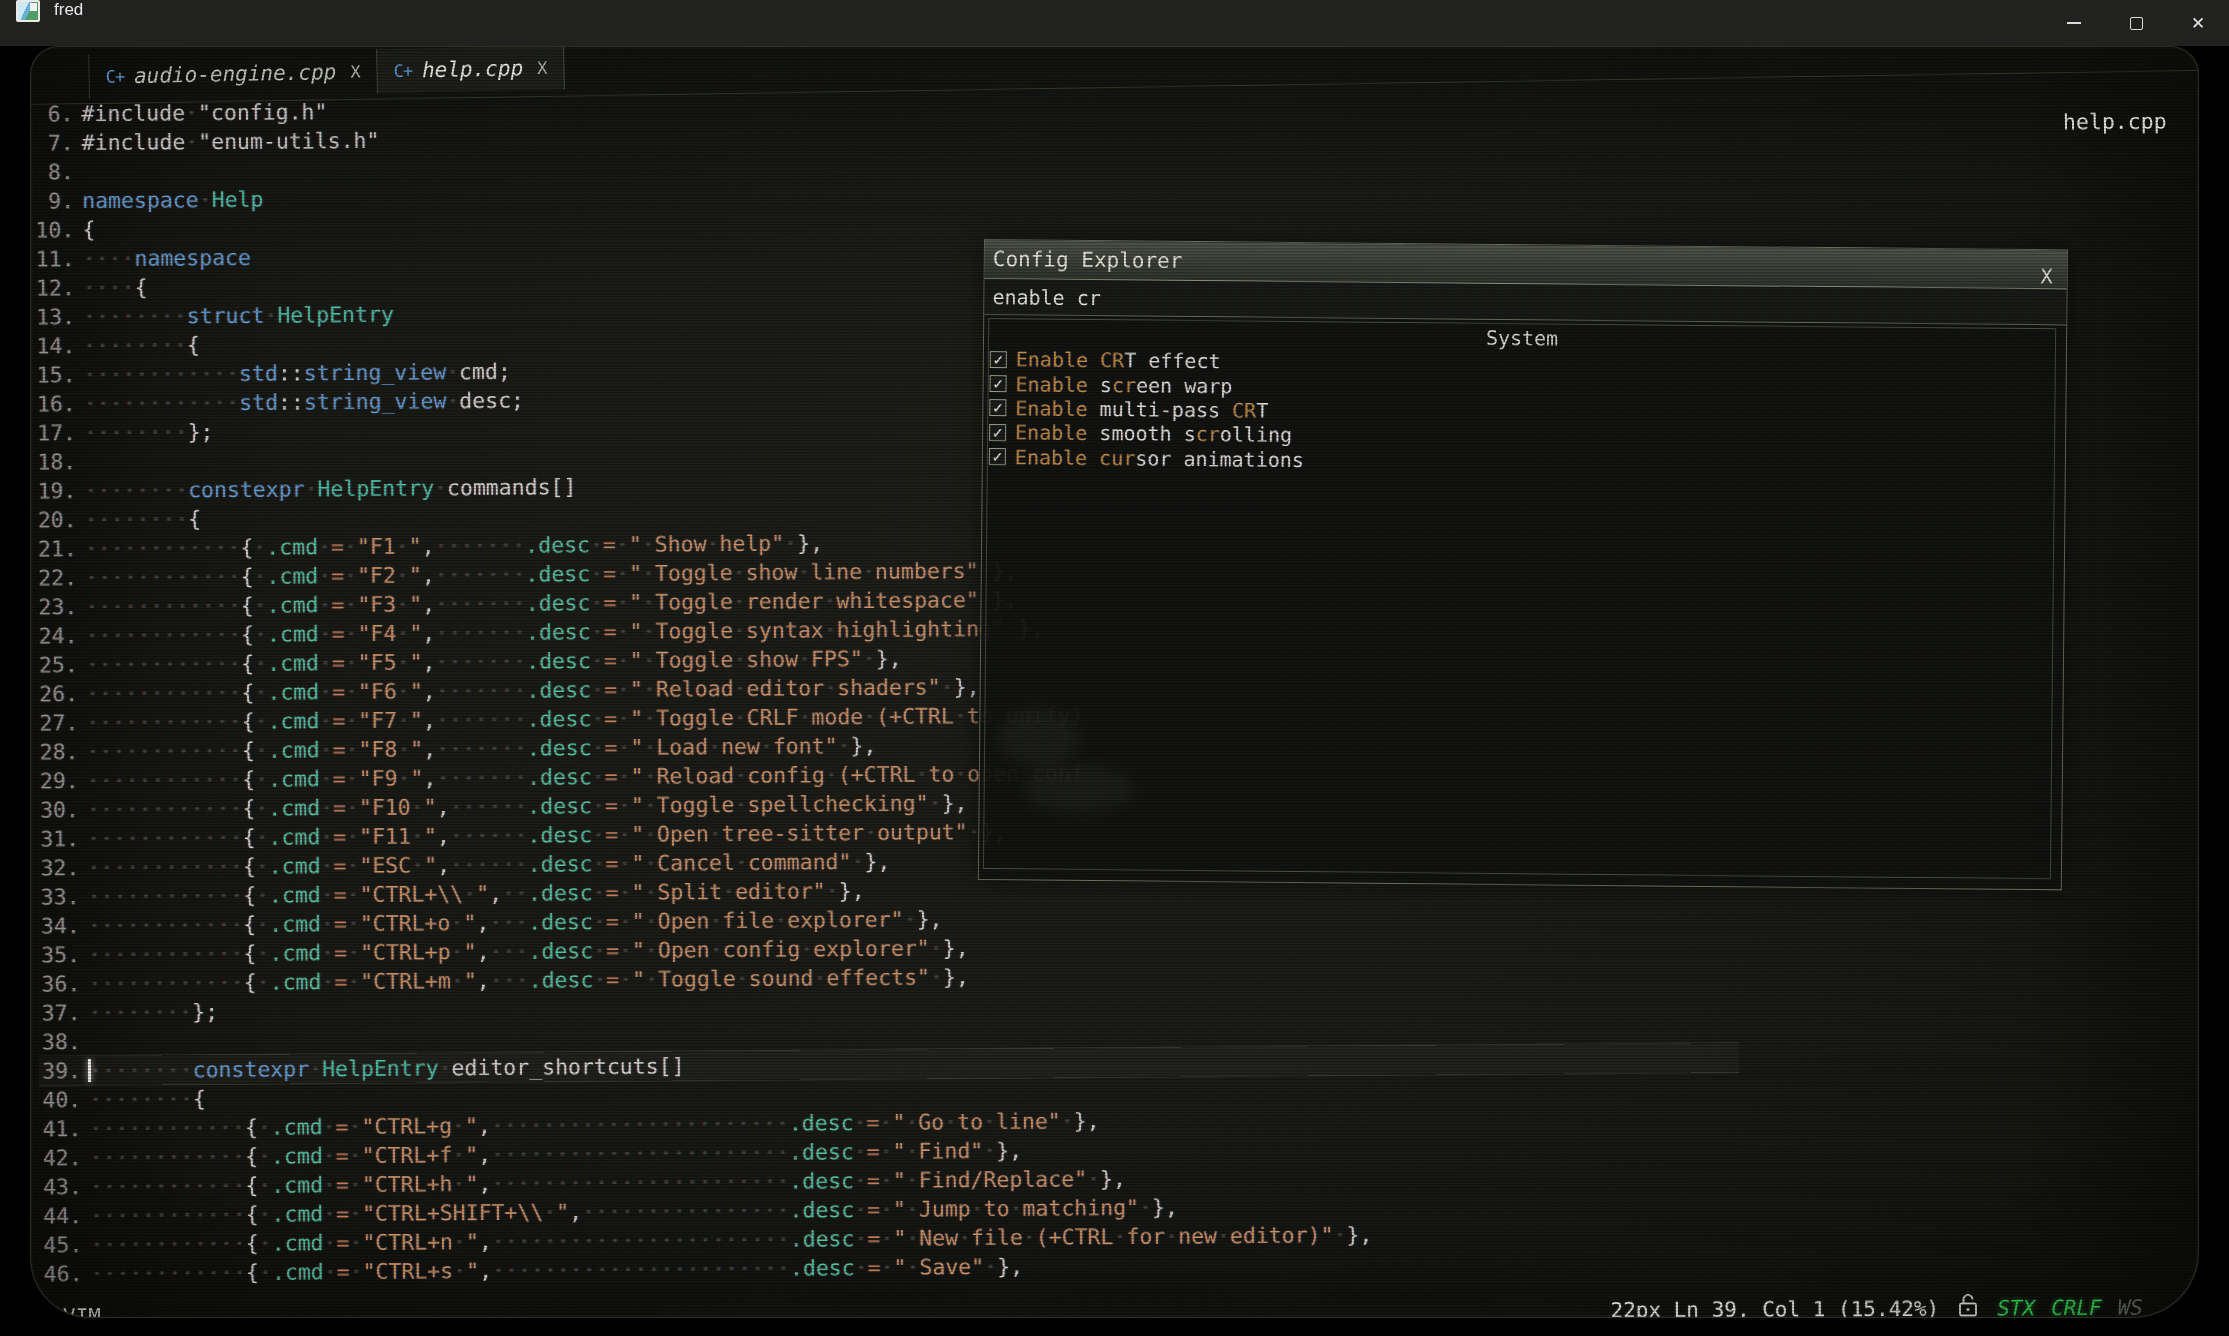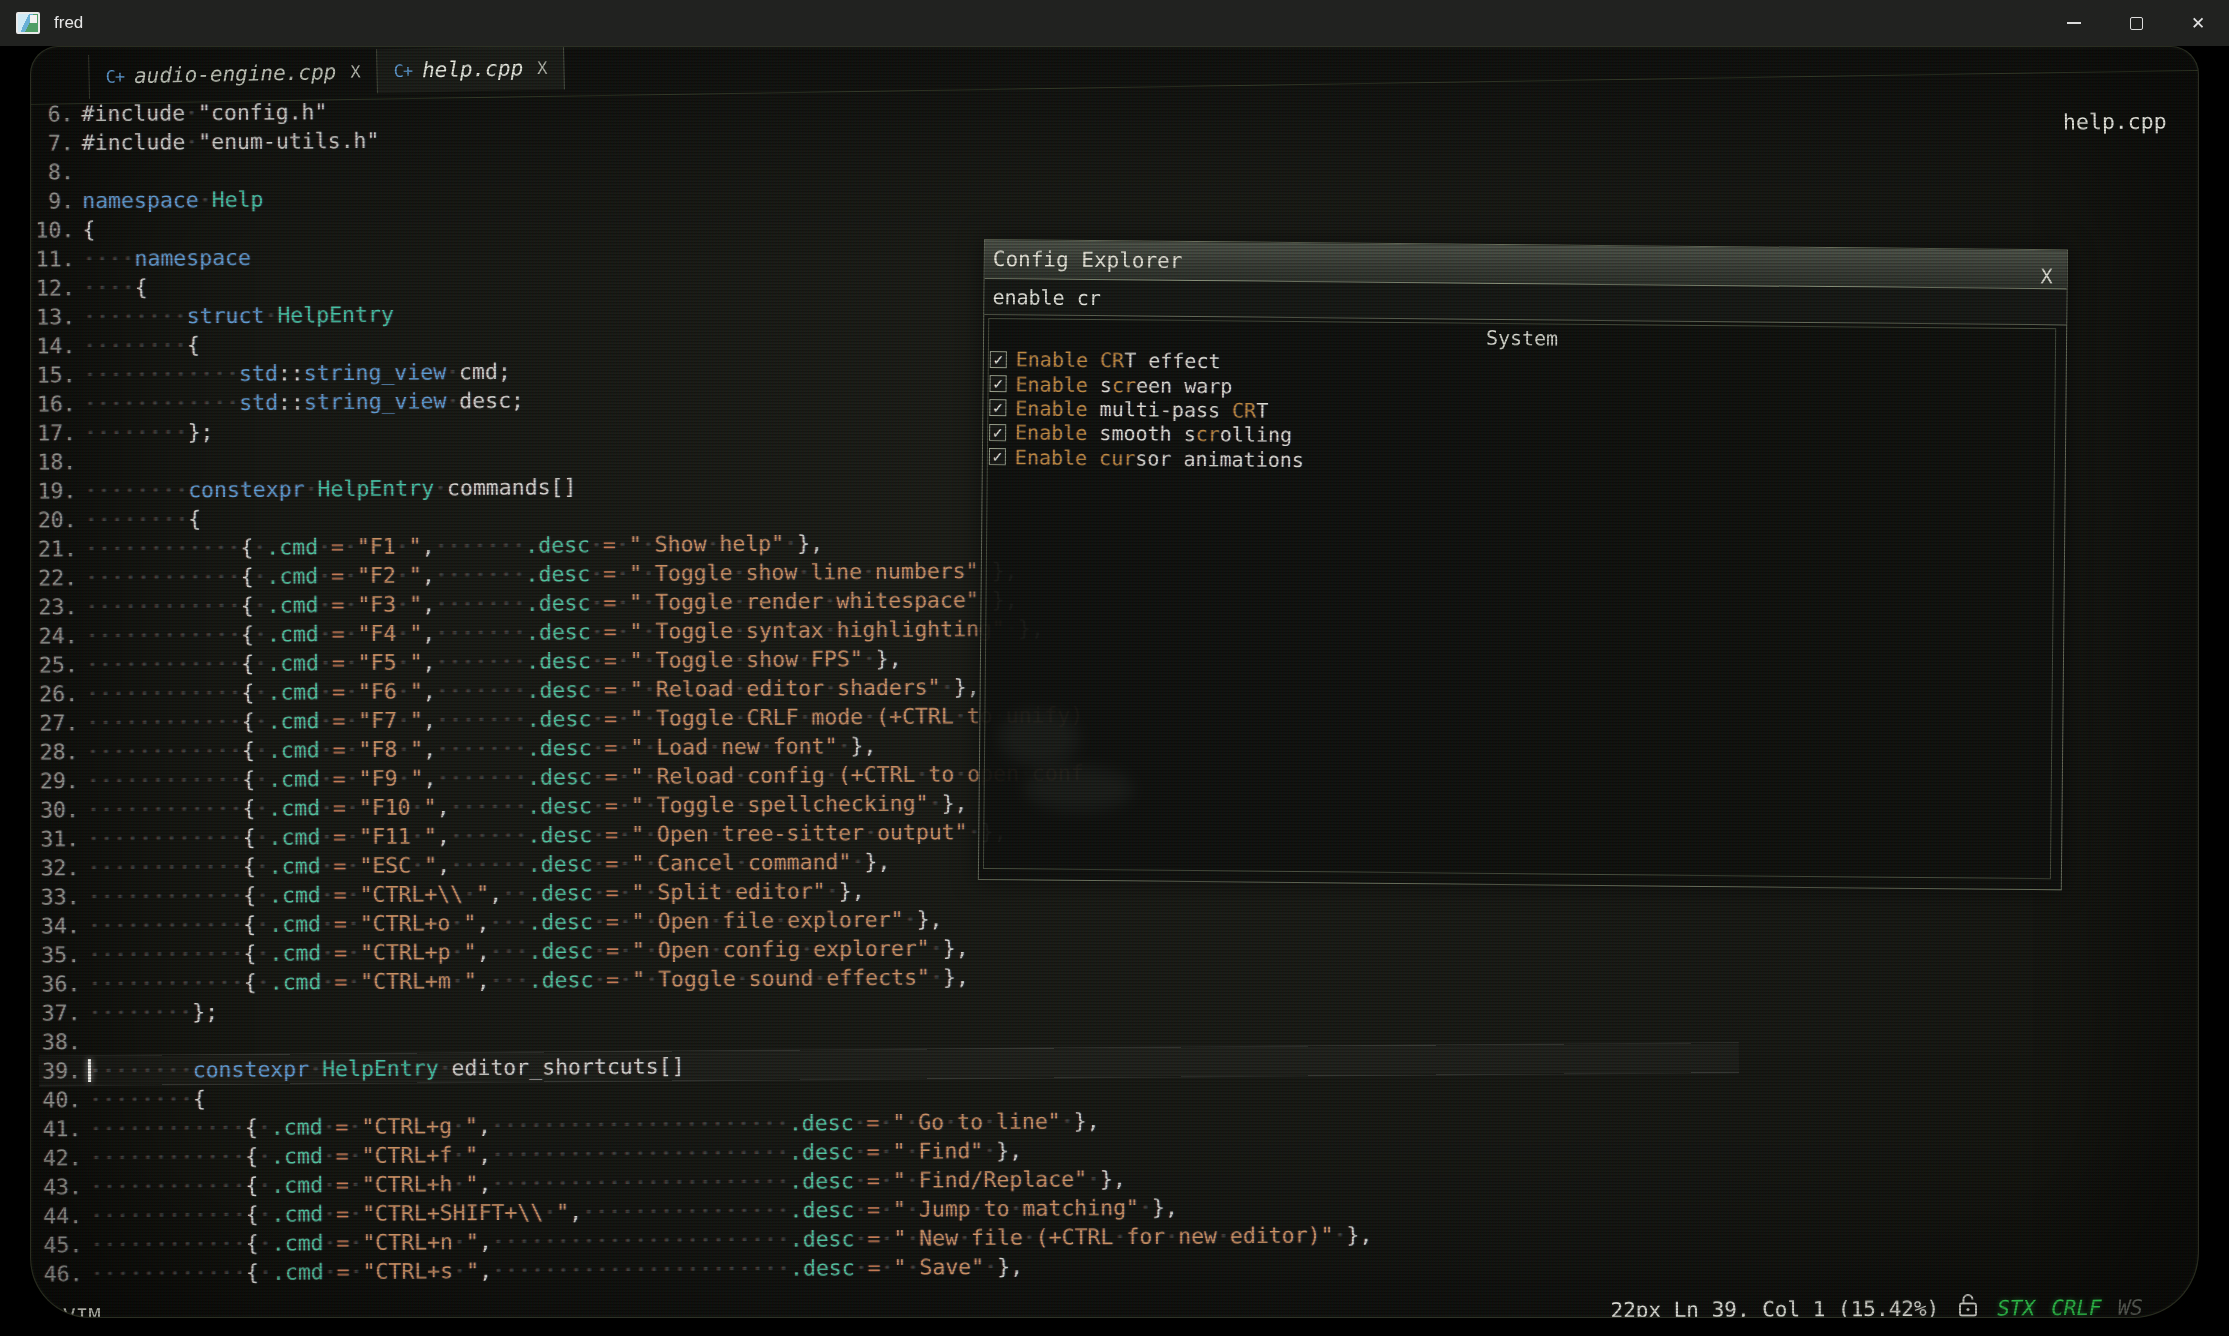--- a/index.html
+++ b/index.html
@@ -2,21 +2,21 @@
 <html><head>
 <meta charset="utf-8">
 <style>
   * { margin:0; padding:0; box-sizing:border-box; }
   html,body { width:2229px; height:1336px; background:#000; overflow:hidden;
               font-family:"DejaVu Sans Mono", monospace; }
   body { position:relative; }
 
   
   .titlebar { position:absolute; left:0; top:0; width:2229px; height:46px;
-    background:#212220; display:flex; align-items:center; z-index:50; }
+    background:#212220; display:flex; z-index:50; }
   .title-icon { width:24px; height:22px; margin-left:16px;
     border:2px solid #e9e9e9; border-radius:2px;
     background:linear-gradient(115deg,#cfe9f4 0 38%,#68b0d6 38% 55%,#4f9e66 55%);
     position:relative; }
   .title-icon::after{ content:""; position:absolute; right:1px; top:1px; width:7px; height:8px;
     background:#f2f2f2; }
   .title-text { color:#e6e6e6; font-family:"Liberation Sans",sans-serif; font-size:17px;
     margin-left:14px; }
   .win-controls { margin-left:auto; display:flex; height:100%; }
   .wc { width:62px; height:100%; display:flex; align-items:center; justify-content:center; }

